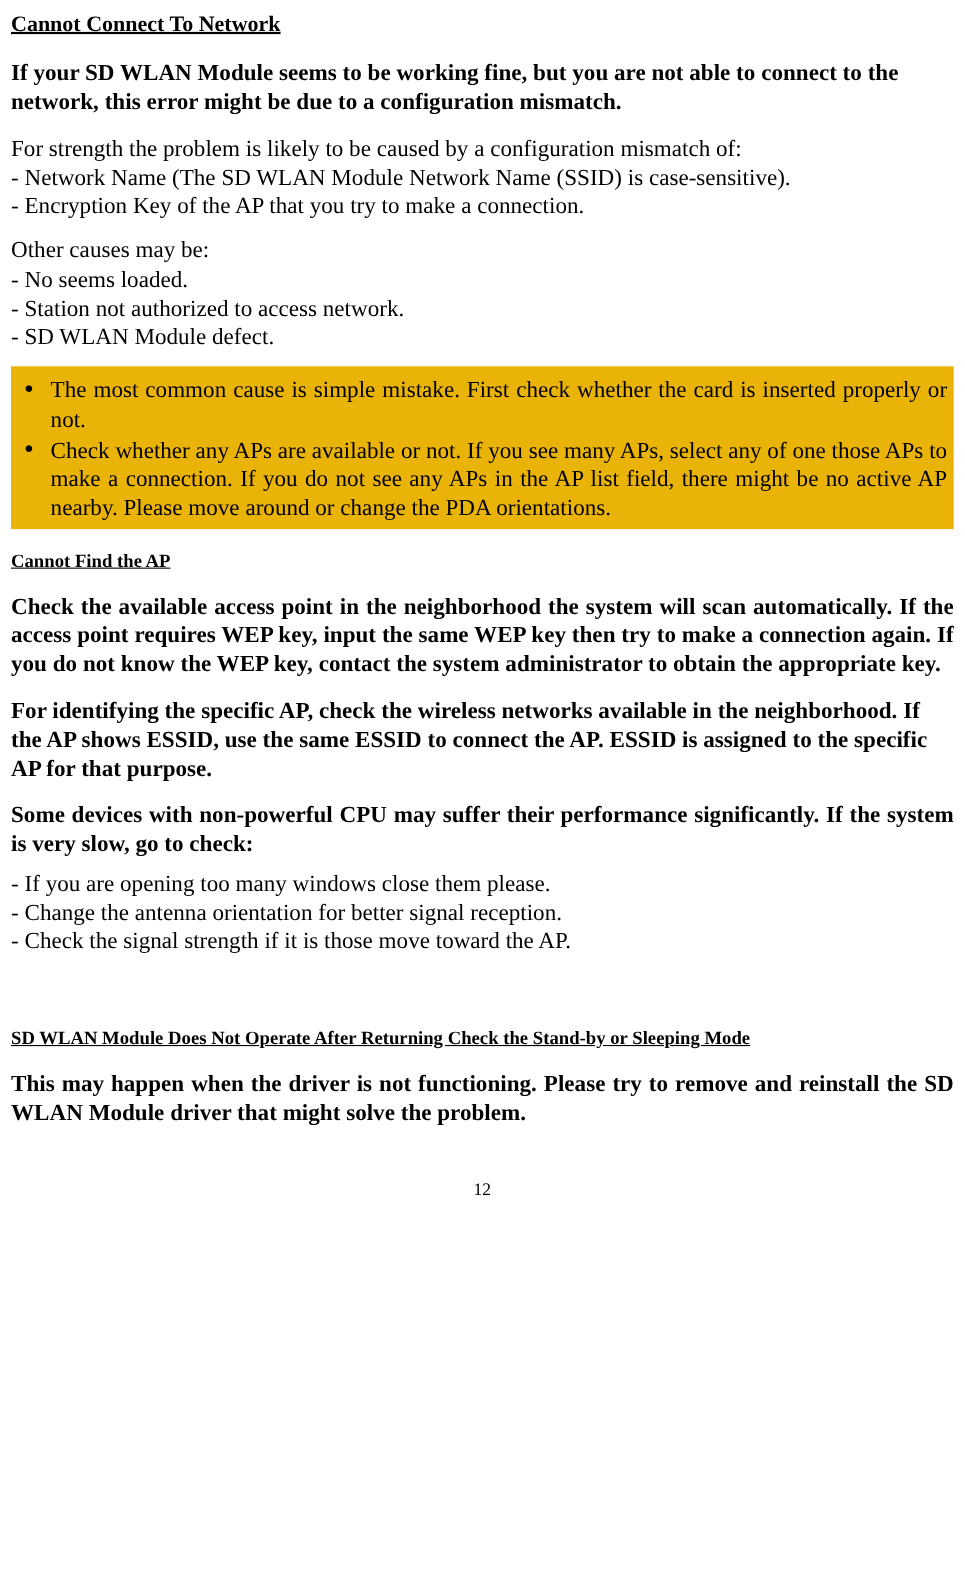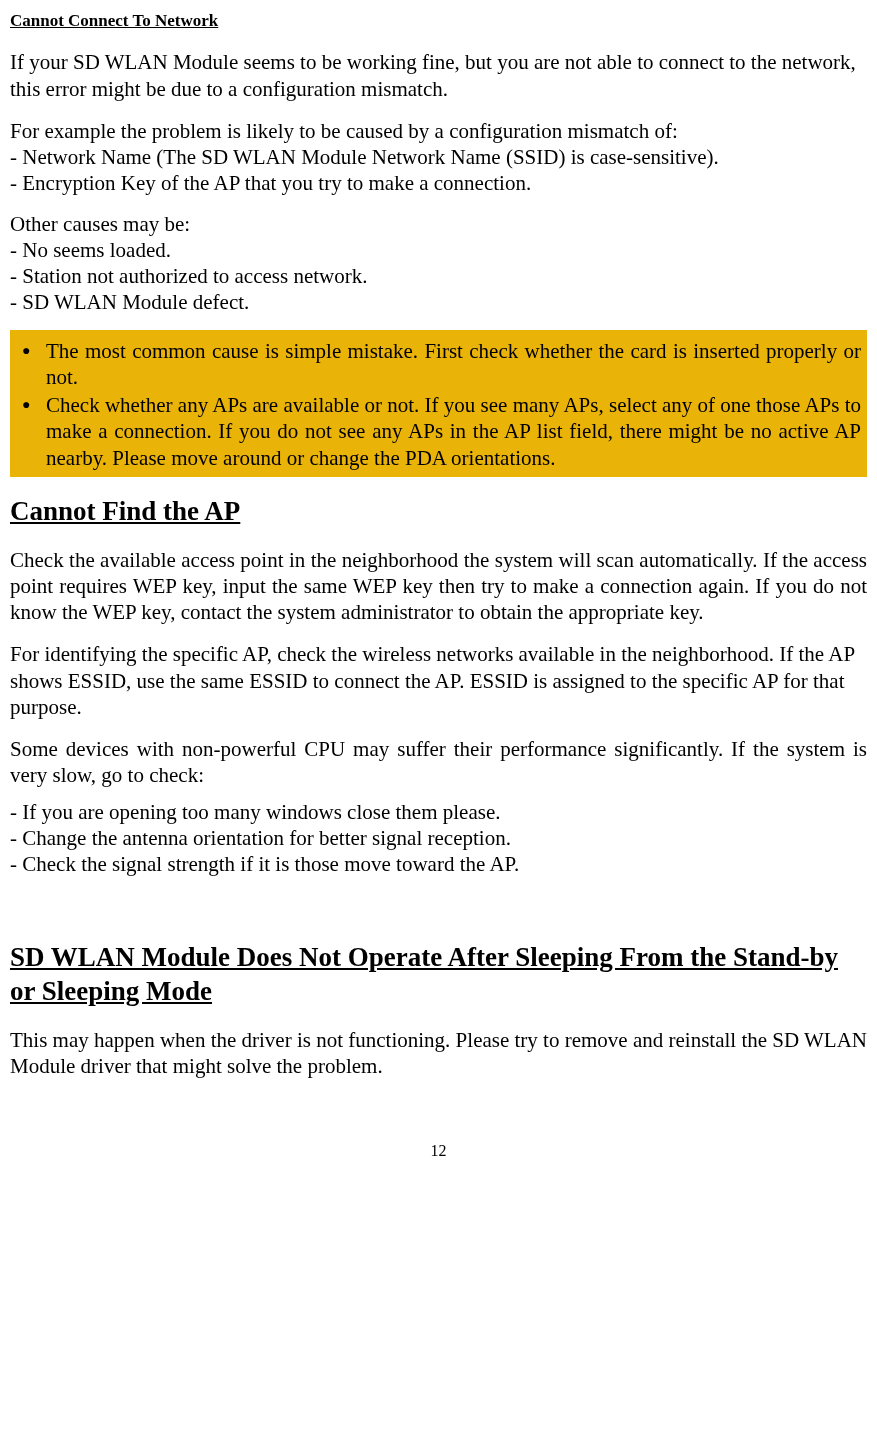--- a/index.html
+++ b/index.html
@@ -8,28 +8,29 @@
       line-height: 1.25;
       margin: 0;
       padding: 10px 10px 30px 10px;
       background: #fff;
       color: #000;
       width: 857px;
     }
     .section-heading {
       font-weight: bold;
       text-decoration: underline;
-      font-size: 27px;
+      font-size: 17px;
       margin: 0 0 18px 0;
     }
     .section-heading.large {
-      font-size: 17px;
+      font-size: 20px;
     }
     p {
       margin: 4px 0 16px 0;
+      font-weight: bold;
     }
     .justify {
       text-align: justify;
     }
     .tight {
       margin-bottom: 4px;
     }
     .dash-list {
       margin: 0 0 14px 0;
     }
@@ -54,36 +55,36 @@
     .bullet-list li::before {
       content: "●";
       position: absolute;
       left: -24px;
       font-size: 14px;
       top: 4px;
     }
     .page-num {
       text-align: center;
       font-size: 16px;
-      margin-top: 62px;
+      margin-top: 48px;
     }
     .gap {
       height: 50px;
     }
   </style>
 </head>
 <body>
 
 <div>
   <div class="section-heading large">Cannot Connect To Network</div>
 
   <p>If your SD WLAN Module seems to be working fine, but you are not able to connect to the network, this error might be due to a configuration mismatch.</p>
 
   <div class="dash-list">
-    <div>For example the problem is likely to be caused by a configuration mismatch of:</div>
+    <div>For strength the problem is likely to be caused by a configuration mismatch of:</div>
     <div>- Network Name (The SD WLAN Module Network Name (SSID) is case-sensitive).</div>
     <div>- Encryption Key of the AP that you try to make a connection.</div>
   </div>
 
   <div class="dash-list">
     <div>Other causes may be:</div>
     <div>- No seems loaded.</div>
     <div>- Station not authorized to access network.</div>
     <div>- SD WLAN Module defect.</div>
   </div>
@@ -107,17 +108,17 @@
   <div class="dash-list">
     <div>- If you are opening too many windows close them please.</div>
     <div>- Change the antenna orientation for better signal reception.</div>
     <div>- Check the signal strength if it is those move toward the AP.</div>
   </div>
 </div>
 
 <div class="gap"></div>
 
 <div>
-  <div class="section-heading">SD WLAN Module Does Not Operate After Sleeping From the Stand-by or Sleeping Mode</div>
+  <div class="section-heading">SD WLAN Module Does Not Operate After Returning Check the Stand-by or Sleeping Mode</div>
   <p class="justify">This may happen when the driver is not functioning. Please try to remove and reinstall the SD WLAN Module driver that might solve the problem.</p>
 </div>
 
 <div class="page-num">12</div>
 
 </body></html>

